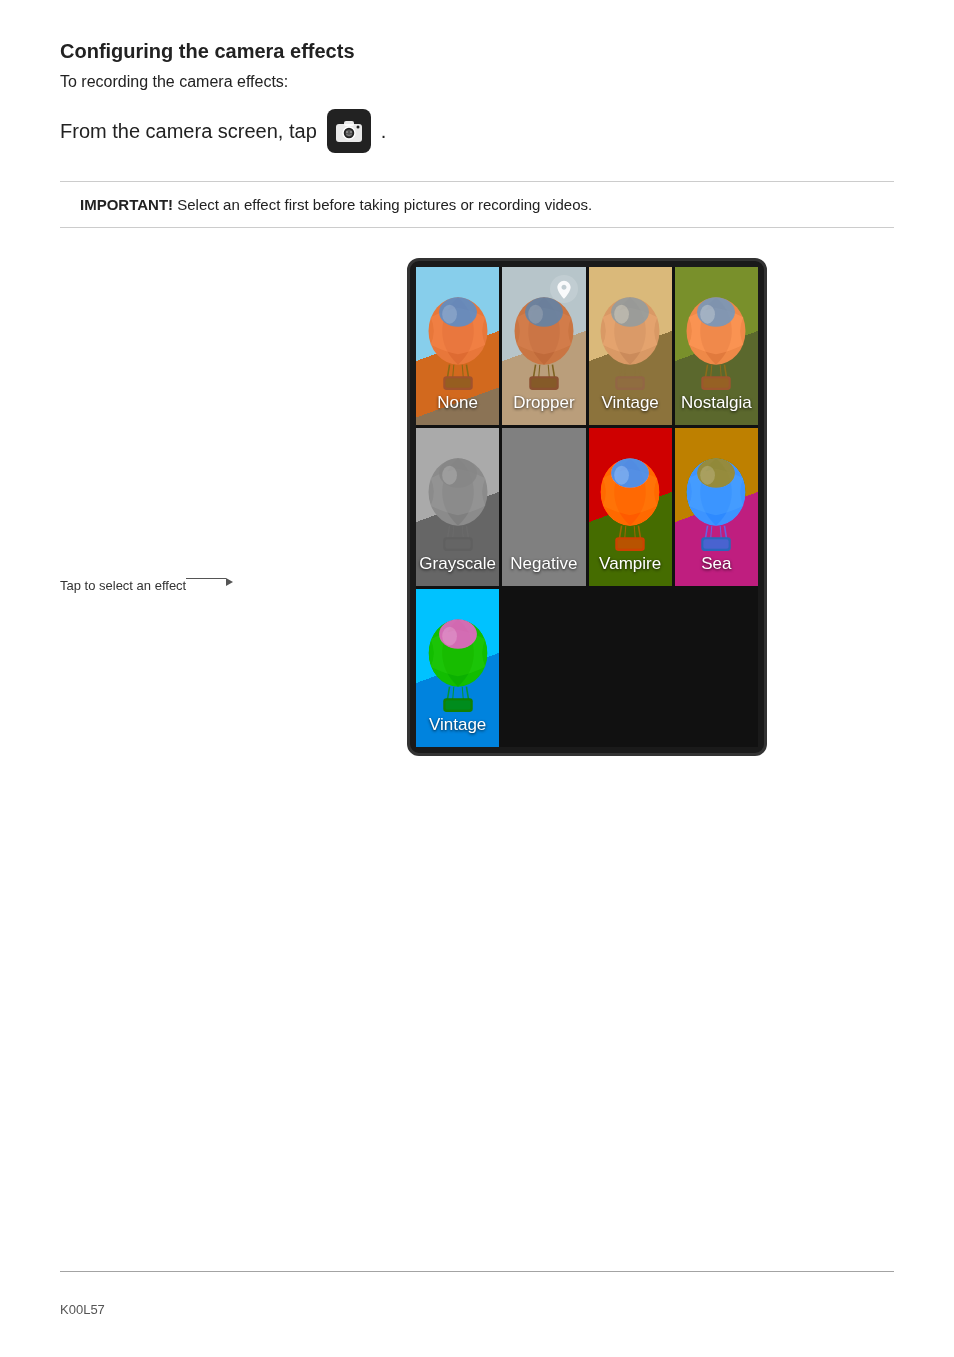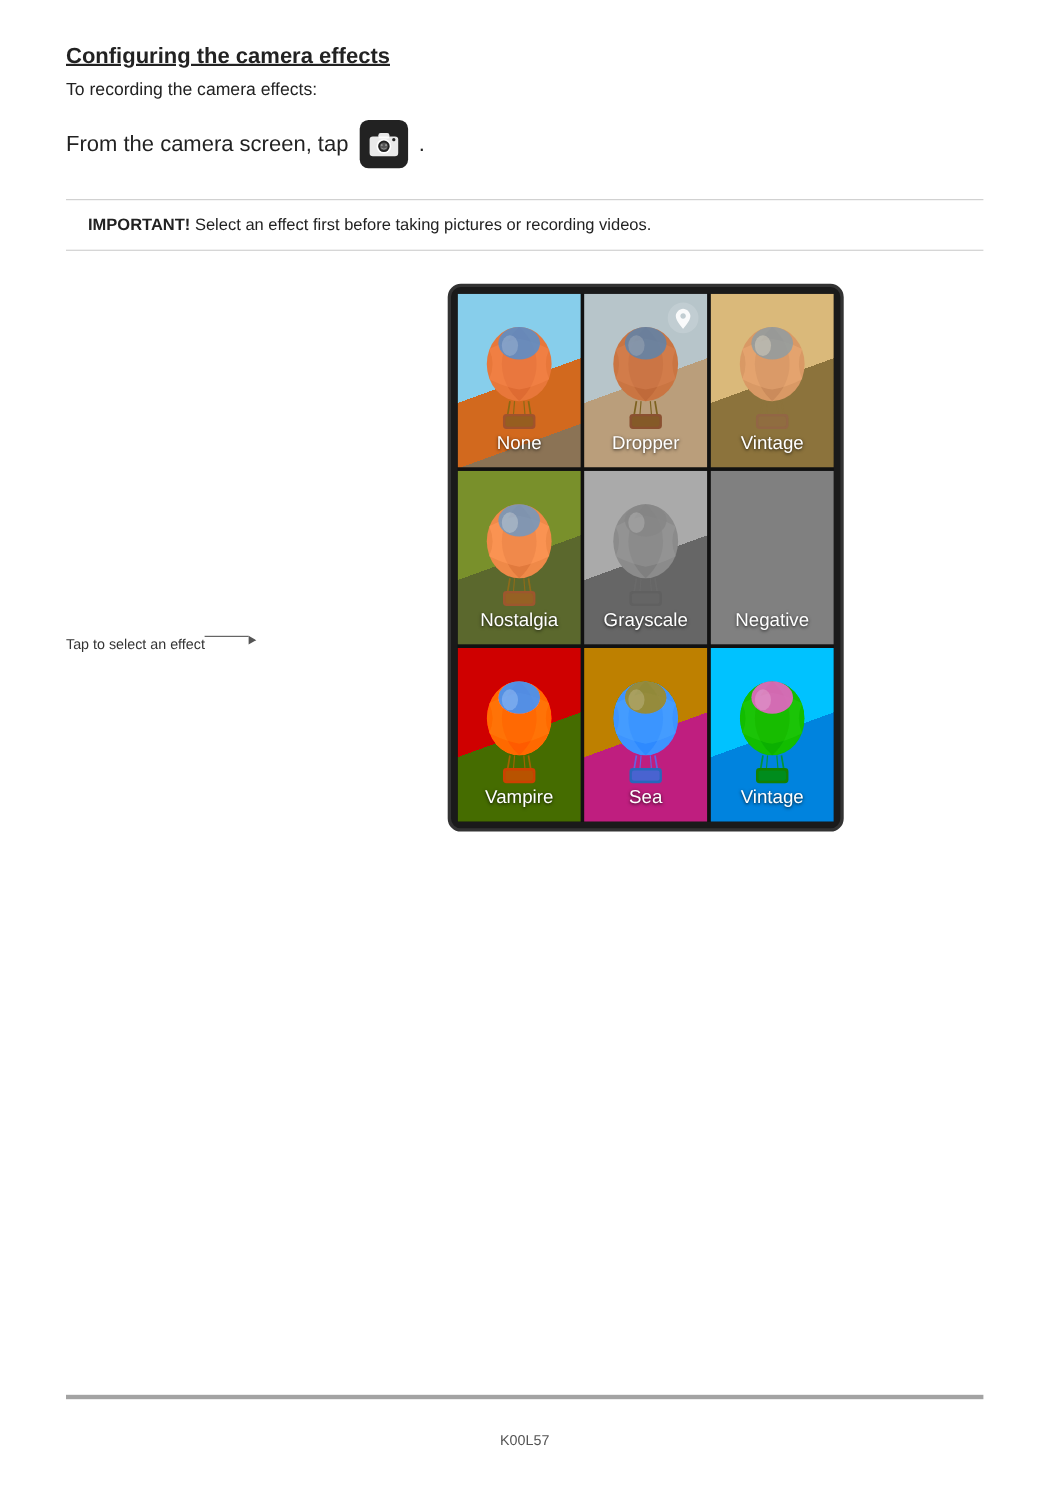--- a/index.html
+++ b/index.html
@@ -16,21 +16,20 @@
       padding: 40px 60px 40px 60px;
       min-height: 1357px;
       display: flex;
       flex-direction: column;
     }
 
     .section-title {
       font-size: 20px;
       font-weight: bold;
       margin-bottom: 10px;
-      text-decoration: underline;
     }
 
     .intro-text {
       font-size: 16px;
       margin-bottom: 18px;
     }
 
     .tap-line {
       display: flex;
       align-items: center;
@@ -117,21 +116,21 @@
     .phone-screen {
       background: #1a1a1a;
       border-radius: 12px;
       padding: 6px;
       width: 360px;
       border: 3px solid #333;
     }
 
     .effects-grid {
       display: grid;
-      grid-template-columns: 1fr 1fr 1fr;
+      grid-template-columns: 1fr 1fr 1fr 1fr;
       gap: 3px;
       background: #111;
     }
 
     .effect-cell {
       position: relative;
       height: 158px;
       overflow: hidden;
       cursor: pointer;
     }
@@ -218,23 +217,23 @@
       border-radius: 50%;
       display: flex;
       align-items: center;
       justify-content: center;
       font-size: 18px;
     }
 
     .footer {
       margin-top: auto;
       padding-top: 30px;
-      border-top: 4px solid #a3a3a3;
-      display: flex;
-      justify-content: center;
+      border-top: 1px solid #a3a3a3;
+      display: flex;
+      justify-content: flex-start;
       font-size: 13px;
       color: #555;
     }
   </style>
 </head>
 <body>
 
 <div class="page">
 
   <h1 class="section-title">Configuring the camera effects</h1>

